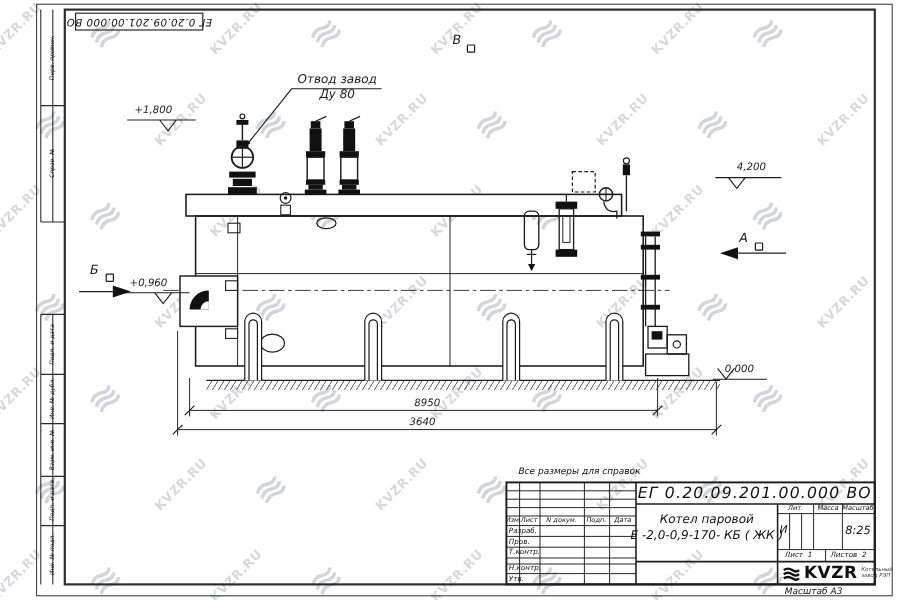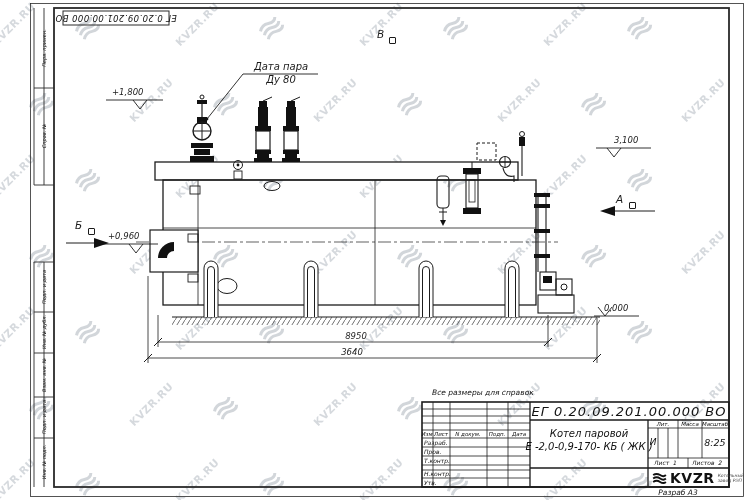--- a/index.html
+++ b/index.html
@@ -452,34 +452,34 @@
     <div class="tb rot180" style="left:116px;top:18px;font-size:8.5px;letter-spacing:.4px;">ЕГ 0.20.09.201.00.000  ВО</div>
 
     <div class="tb rot90" style="left:44px;top:48px;font-size:5px;">Перв. примен.</div>
     <div class="tb rot90" style="left:44px;top:136px;font-size:5px;">Справ. №</div>
     <div class="tb rot90" style="left:44px;top:287px;font-size:5px;">Подп. и дата</div>
     <div class="tb rot90" style="left:44px;top:332px;font-size:5px;">Инв. № дубл.</div>
     <div class="tb rot90" style="left:44px;top:375px;font-size:5px;">Взам. инв. №</div>
     <div class="tb rot90" style="left:44px;top:417px;font-size:5px;">Подп. и дата</div>
     <div class="tb rot90" style="left:44px;top:462px;font-size:5px;">Инв. № подл.</div>
 
-    <div class="dwg-label ctr" style="left:281px;top:61px;font-size:10px;">Дата пара</div>
+    <div class="dwg-label ctr" style="left:281px;top:61px;font-size:10px;">Отвод завод</div>
     <div class="dwg-label ctr" style="left:281px;top:74px;font-size:10px;">Ду 80</div>
 
     <div class="dwg-label" style="left:377px;top:28px;font-size:10.5px;">В</div>
     <div class="refbox" style="left:389px;top:37px;"></div>
 
     <div class="dwg-label" style="left:616px;top:193px;font-size:10.5px;">А</div>
     <div class="refbox" style="left:629px;top:202px;"></div>
 
     <div class="dwg-label" style="left:75px;top:219px;font-size:10.5px;">Б</div>
     <div class="refbox" style="left:88px;top:228px;"></div>
 
     <div class="dwg-label" style="left:112px;top:87px;font-size:8.5px;">+1,800</div>
-    <div class="dwg-label" style="left:614px;top:135px;font-size:8.5px;">3,100</div>
+    <div class="dwg-label" style="left:614px;top:135px;font-size:8.5px;">4,200</div>
     <div class="dwg-label" style="left:108px;top:231px;font-size:8.5px;">+0,960</div>
     <div class="dwg-label" style="left:604px;top:303px;font-size:8.5px;">0,000</div>
 
     <div class="dwg-label ctr" style="left:356px;top:331px;font-size:8.5px;">8950</div>
     <div class="dwg-label ctr" style="left:352px;top:347px;font-size:8.5px;">3640</div>
 
     <div class="tb" style="left:432px;top:388px;font-size:7.5px;">Все размеры для справок</div>
 
     <div class="tb ctr" style="left:629px;top:404px;font-size:13px;letter-spacing:1px;">ЕГ 0.20.09.201.00.000  ВО</div>
 
@@ -521,15 +521,15 @@
             <path d="M2 16 q6 -4 12 0 t10 0"></path>
         </g>
       </svg>
       <span class="logo-txt">KVZR</span>
       <span class="logo-cap">
         <span style="display:block">Котельный</span>
         <span style="display:block">завод РЭП</span>
       </span>
     </div>
 
-    <div class="tb ctr" style="left:678px;top:488px;font-size:7.5px;">Разраб А3</div>
+    <div class="tb ctr" style="left:678px;top:488px;font-size:7.5px;">Масштаб А3</div>
   </div>
 </div>
 
 </body></html>

